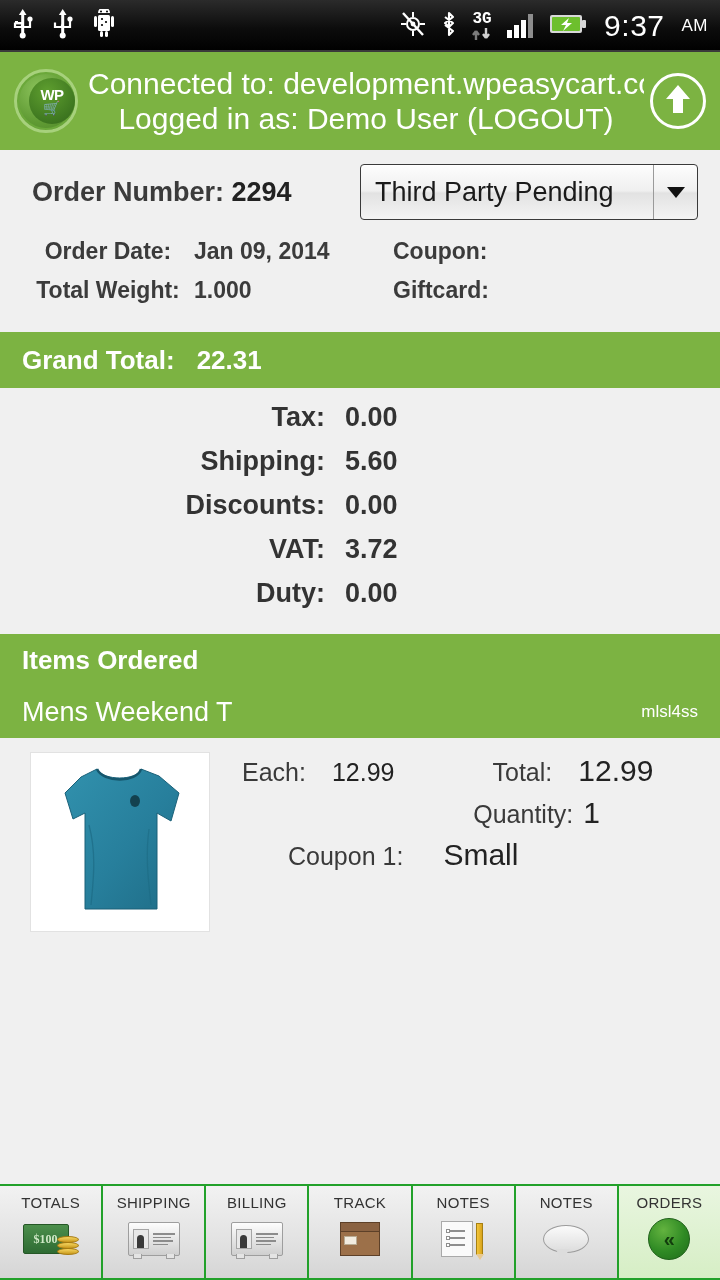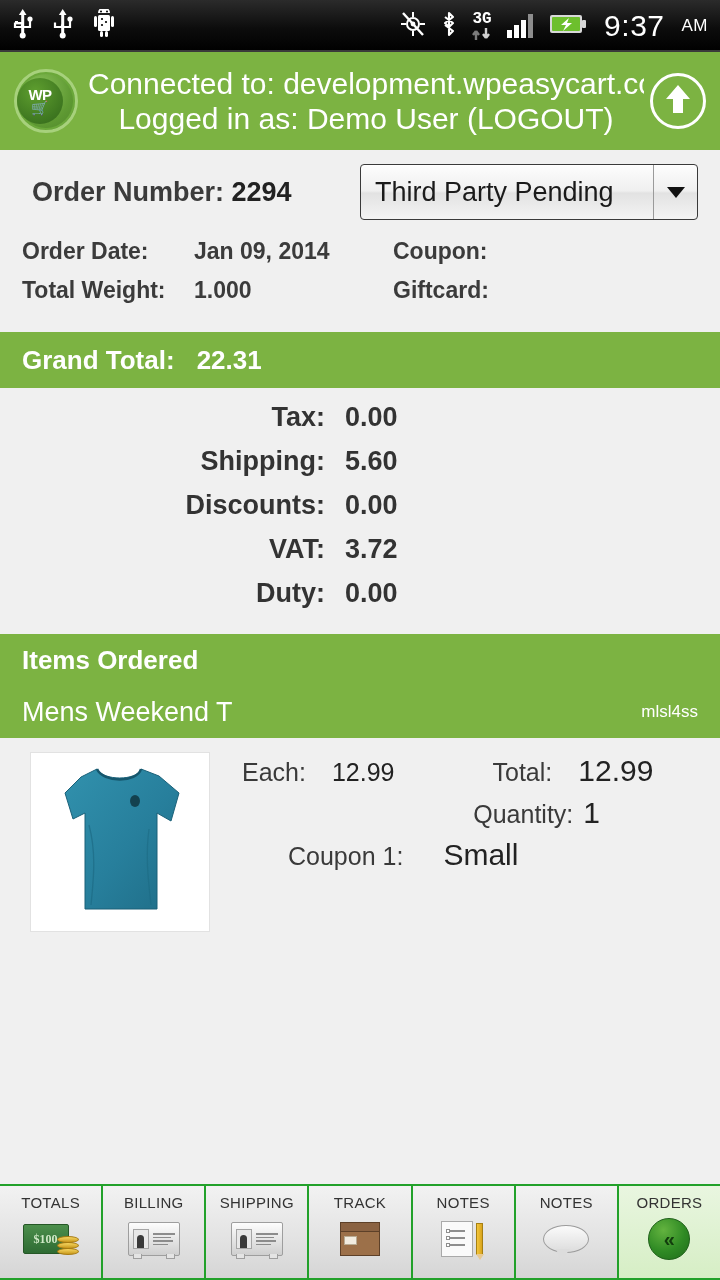--- a/index.html
+++ b/index.html
@@ -30,21 +30,21 @@
   
   .header{
     flex:0 0 98px; background:#7cb342;
     display:flex; align-items:center; padding:0 14px;
     position:relative; overflow:hidden;
   }
   .logo{
     flex:0 0 64px; width:64px;height:64px;border-radius:50%;
     background:radial-gradient(circle at 38% 32%, #8dc45c 0%, #5f9a33 60%, #4d8429 100%);
     border:3px solid #a7d17c; box-shadow:0 0 0 2px #6ba83a inset;
-    display:flex;align-items:center;justify-content:flex-start;position:relative;
+    display:flex;align-items:center;justify-content:flex-end;position:relative;
   }
   .logo-inner{
     width:46px;height:46px;border-radius:50%;
     background:radial-gradient(circle at 40% 30%, #5f9f2f 0%, #3e7720 70%, #34641b 100%);
     display:flex;align-items:center;justify-content:center;flex-direction:column;
     color:#fff;
   }
   .logo-wp{font-size:15px;font-weight:bold;line-height:1;letter-spacing:-.5px;}
   .logo-cart{font-size:14px;line-height:1;margin-top:-1px;}
   .hdr-text{
@@ -77,21 +77,21 @@
   .spinner-arrow{
     flex:0 0 44px;border-left:1px solid #9a9a9a;
     display:flex;align-items:center;justify-content:center;
   }
   .caret{width:0;height:0;border-left:9px solid transparent;border-right:9px solid transparent;border-top:11px solid #111;}
 
   
   .meta{flex:0 0 98px;padding:4px 22px 0 22px;}
   .meta-row{display:flex;align-items:baseline;height:39px;font-size:23px;color:#3b3b3b;}
   .meta-lbl{font-weight:bold;width:auto;}
-  .meta-lbl.w1{width:172px;}
+  .meta-lbl.w1{width:172px;text-align:center;}
   .meta-val{font-weight:bold;color:#3b3b3b;}
   .meta-col2{margin-left:auto;width:305px;display:flex;}
   .meta-col2 .meta-lbl{width:150px;}
 
   
   .greenbar{
     background:#7cb342;color:#fff;display:flex;align-items:center;
     padding:0 22px;font-size:26px;font-weight:bold;
   }
   .bar-total{flex:0 0 56px;}
@@ -427,42 +427,42 @@
           <span class="coins">
             <span class="coin" style="bottom:0"></span>
             <span class="coin" style="bottom:6px"></span>
             <span class="coin" style="bottom:12px"></span>
           </span>
         </span>
       </span>
     </div>
 
     <div class="tab">
-      <span class="tab-lbl">BILLING</span>
+      <span class="tab-lbl">SHIPPING</span>
       <span class="tab-ico">
         <span class="card-ico">
           <span class="card-photo">
               <span class="card-head"></span>
             </span>
           <span class="card-lines">
               <i></i>
               <i></i>
               <i></i>
               <i></i>
             </span>
           <span class="card-feet">
               <span></span>
               <span></span>
             </span>
         </span>
       </span>
     </div>
 
     <div class="tab">
-      <span class="tab-lbl">SHIPPING</span>
+      <span class="tab-lbl">BILLING</span>
       <span class="tab-ico">
         <span class="card-ico">
           <span class="card-photo">
               <span class="card-head"></span>
             </span>
           <span class="card-lines">
               <i></i>
               <i></i>
               <i></i>
               <i></i>

